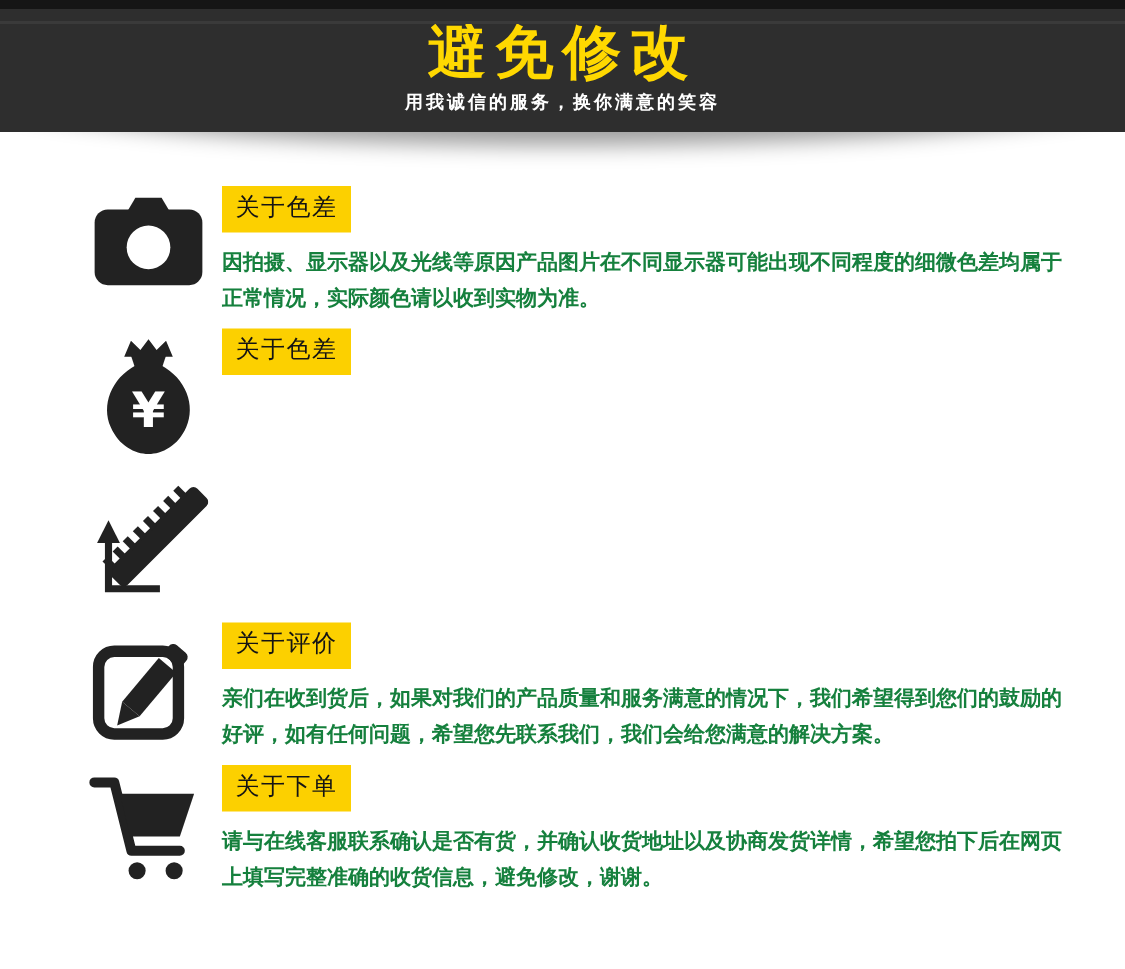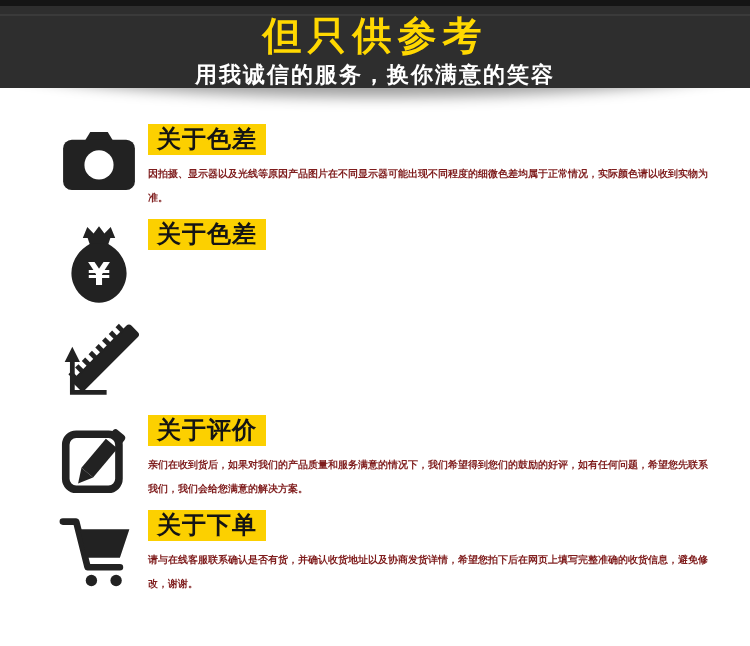--- a/index.html
+++ b/index.html
@@ -33,21 +33,21 @@
     padding-top: 9px;
     font-size: 39px;
     line-height: 42px;
     font-weight: bold;
     letter-spacing: 6px;
     color: #ffd800;
   }
   .banner-subtitle {
     display: block;
     margin-top: 3px;
-    font-size: 22px;
+    font-size: 12px;
     font-weight: bold;
     letter-spacing: 2px;
     color: #ffffff;
   }
   
   .banner-shadow {
     position: relative;
     height: 26px;
     overflow: hidden;
   }
@@ -75,42 +75,42 @@
     display: flex;
     justify-content: center;
     margin-top: 4px;
   }
   .icon-wrap svg { display: block; }
   .section-content { flex: 1; padding-left: 6px; }
   .section-heading {
     display: inline-block;
     background: #fcd000;
     color: #141414;
-    font-size: 24px;
+    font-size: 16px;
     line-height: 26px;
-    font-weight: bold;
+    font-weight: normal;
     padding: 2px 9px 3px;
     margin-bottom: 7px;
     letter-spacing: 1px;
   }
   .section-body {
-    font-size: 10px;
+    font-size: 14px;
     line-height: 24px;
     font-weight: bold;
-    color: #7f1d1d;
+    color: #15803d;
     max-width: 562px;
   }
 </style>
 </head>
 <body>
 
 <div class="page">
 
   <header class="banner">
-    <span class="banner-title">但只供参考</span>
+    <span class="banner-title">避免修改</span>
     <span class="banner-subtitle">用我诚信的服务，换你满意的笑容</span>
   </header>
   <div class="banner-shadow"></div>
 
   <main class="sections">
 
     <section class="section">
       <div class="icon-wrap">
         <svg width="78" height="66" viewBox="0 0 80 68" aria-hidden="true">
           <path d="M25 14 L31 4 H49 L55 14 Z" fill="#222"></path>

